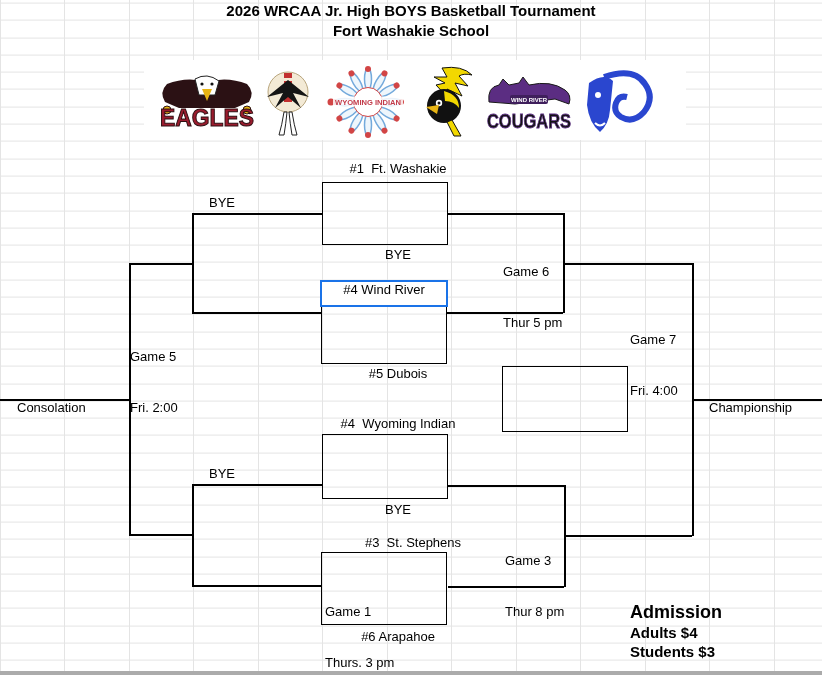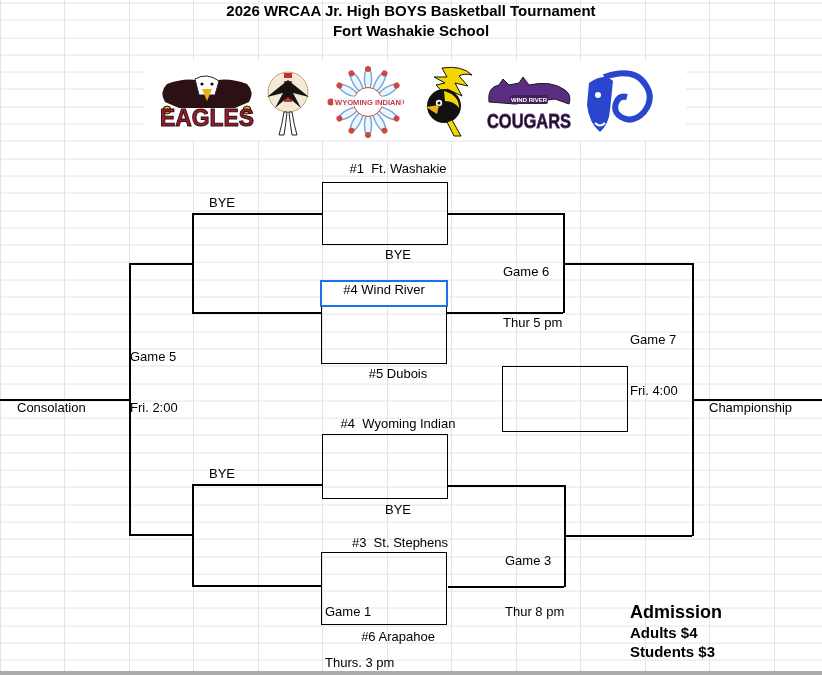--- a/index.html
+++ b/index.html
@@ -176,21 +176,21 @@
 
   <div class="sel-cell">#4 Wind River</div>
 
   <div class="lbl ctr" style="left:322px;top:162px;width:126px">#1  Ft. Washakie</div>
   <div class="lbl" style="left:196px;top:196px">BYE</div>
   <div class="lbl ctr" style="left:322px;top:248px;width:126px">BYE</div>
   <div class="lbl ctr" style="left:322px;top:367px;width:126px">#5 Dubois</div>
   <div class="lbl ctr" style="left:322px;top:417px;width:126px">#4  Wyoming Indian</div>
   <div class="lbl" style="left:196px;top:467px">BYE</div>
   <div class="lbl ctr" style="left:322px;top:503px;width:126px">BYE</div>
-  <div class="lbl ctr" style="left:324px;top:536px;width:126px">#3  St. Stephens</div>
+  <div class="lbl ctr" style="left:337px;top:536px;width:126px">#3  St. Stephens</div>
   <div class="lbl ctr" style="left:322px;top:630px;width:126px">#6 Arapahoe</div>
   <div class="lbl" style="left:4px;top:401px">Consolation</div>
   <div class="lbl" style="left:696px;top:401px">Championship</div>
 
   <div class="glabel" style="left:503px;top:229px">
     <div>Game 6</div>
     <div>Thur 5 pm</div>
   </div>
   <div class="glabel" style="left:130px;top:314px">
     <div>Game 5</div>

